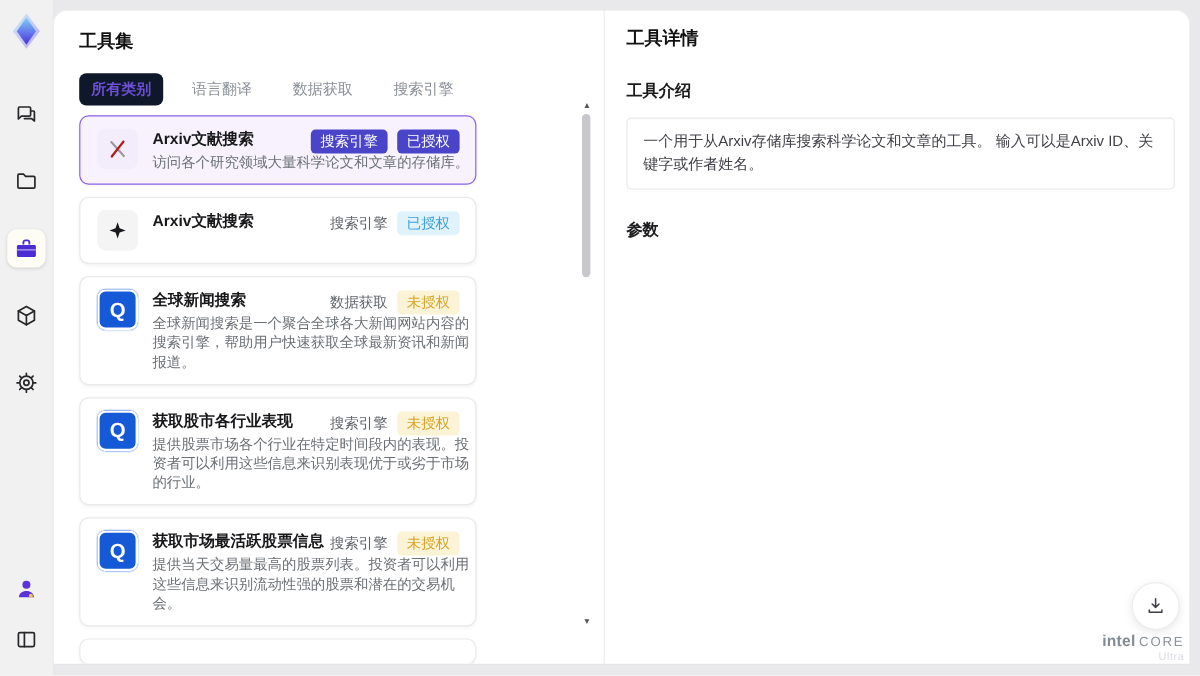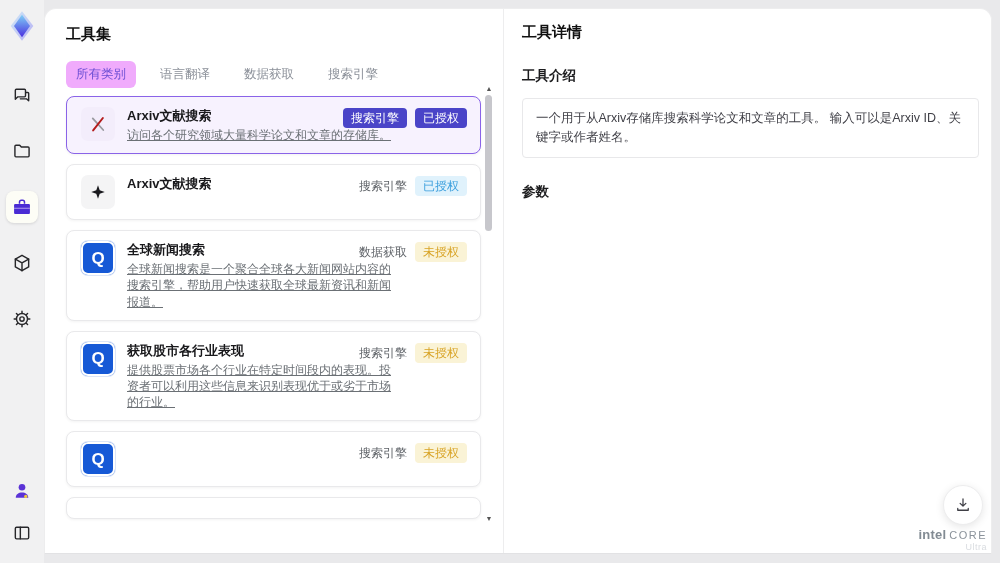--- a/index.html
+++ b/index.html
@@ -21,34 +21,34 @@
   
   .card { position:absolute; left:44px; top:8px; width:948px; height:546px;
     background:#fff; border:1px solid #ededee; border-bottom-color:#e2e2e4;
     border-radius:12px 12px 0 0; }
   
   .list-panel { position:absolute; left:0; top:0; width:458px; height:100%; overflow:hidden; }
   .page-title { font-size:15px; font-weight:bold; margin:16px 0 0 21px; color:#111; }
   .tabs { display:flex; gap:14px; margin:17px 0 8px 21px; }
   .tab { border:none; background:transparent; font-size:12.5px; color:#8a8f98;
     padding:5px 10px; border-radius:6px; cursor:pointer; font-family:inherit; }
-  .tab.active { color:#6d4fd4; background:#f0abfc; font-weight:normal; }
+  .tab.active { color:#6d4fd4; background:#0f172a; font-weight:bold; }
   .tool-list { }
-  .tool-card { position:relative; display:flex; gap:12px; width:415px; margin:0 0 10px 21px;
+  .tool-card { position:relative; display:flex; gap:12px; width:331px; margin:0 0 10px 21px;
     padding:10px 14px; background:#fff; border:1px solid #e9e9eb; border-radius:8px;
     box-shadow:0 1px 3px rgba(0,0,0,.05); cursor:pointer; }
   .tool-card.selected { border:1.5px solid #8a63e8; background:#f7f2fe; }
   .tool-icon { width:34px; height:34px; border-radius:7px; flex:none;
     display:flex; align-items:center; justify-content:center; }
   .icon-arxiv { background:#f3edfb; }
   .icon-star { background:#f4f4f5; }
   .icon-q { background:#1659d6; box-shadow:inset 0 0 0 2px #fff, 0 0 0 1px #dbe5f8; }
   .icon-q span { color:#fff; font-weight:bold; font-size:17px; line-height:1; }
   .tool-name { font-size:13px; font-weight:bold; color:#18181b; line-height:17px; margin-bottom:3px; }
-  .tool-desc { font-size:12px; color:#6b7075; line-height:16.2px; width:272px;text-decoration:underline; }
+  .tool-desc { font-size:12px; color:#6b7075; line-height:16.2px; width:272px; }
   .tool-badges { position:absolute; top:11px; right:13px; display:flex; gap:8px; align-items:center; }
   .badge { font-size:12px; line-height:1; padding:4px 8px; border-radius:4px; white-space:nowrap; }
   .badge.solid { background:#4a44c8; color:#fff; }
   .badge.plain { color:#5f6368; padding:4px 0; }
   .badge.auth { background:#e0f2fc; color:#3b9fdd; }
   .badge.unauth { background:#faf3d6; color:#d8a325; }
   
   .vscroll { position:absolute; right:8px; top:70px; width:12px; bottom:0; }
   .vs-arrow { position:absolute; left:0; width:12px; text-align:center; font-size:7px; color:#555; cursor:pointer; }
   .vs-up { top:6px; }
@@ -218,20 +218,24 @@
         <div class="tool-badges">
           <span class="badge plain">搜索引擎</span>
           <span class="badge unauth">未授权</span>
         </div>
       </article>
 
       <article class="tool-card">
         <div class="tool-icon icon-q">
           <span>Q</span>
         </div>
+        <div class="tool-info">
+          <div class="tool-name">获取市场最活跃股票信息</div>
+          <div class="tool-desc">提供当天交易量最高的股票列表。投资者可以利用这些信息来识别流动性强的股票和潜在的交易机会。</div>
+        </div>
         <div class="tool-badges">
           <span class="badge plain">搜索引擎</span>
           <span class="badge unauth">未授权</span>
         </div>
       </article>
 
       <article class="tool-card">
         
         
         

